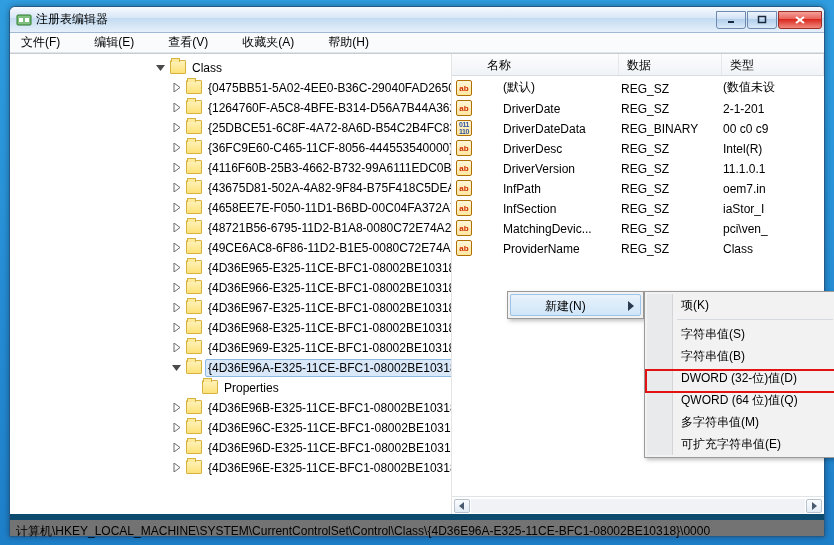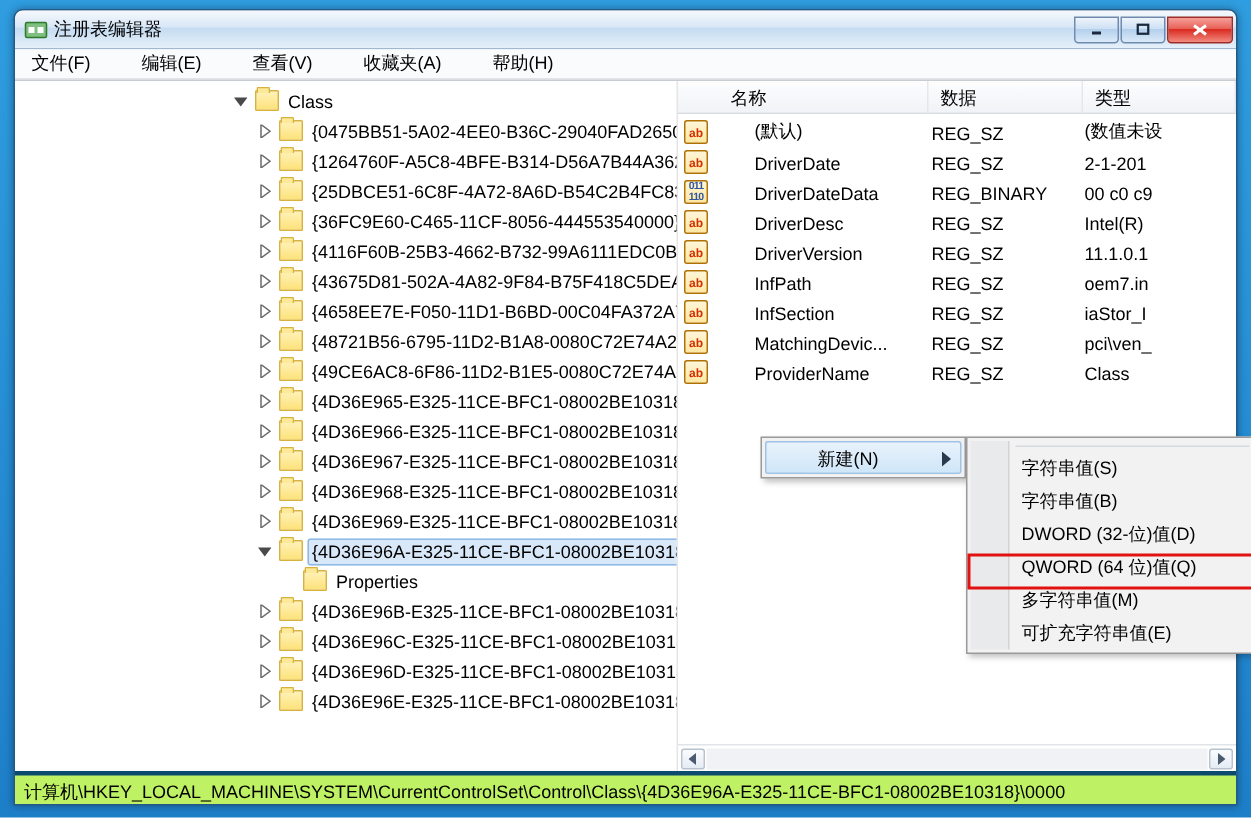--- a/index.html
+++ b/index.html
@@ -31,21 +31,21 @@
   .listheader { display:flex; height:22px; border-bottom:1px solid #d7dce2; background: linear-gradient(#fdfdfe,#f0f3f7); }
   .listheader .col { padding: 3px 8px; border-right:1px solid #e4e7ec; white-space:nowrap; }
   .listbody { flex:1; overflow:hidden; position:relative; }
   .listrow { display:flex; align-items:flex-end; height:20px; padding-left:4px; }
   .listrow .cell { white-space:nowrap; overflow:hidden; text-overflow:clip; }
   .valicon { width:16px; height:16px; margin-right:4px; display:inline-flex; align-items:center; justify-content:center; border:1px solid #b07000; border-radius:2px; background:linear-gradient(#fff6d8,#ffe7a3); color:#d03000; font-size:8px; font-weight:bold; flex:0 0 16px; }
   .valicon.bin { color:#3156a0; font-size:7px; letter-spacing:-0.5px; }
   .scrollrow { height:18px; border-top:1px solid #e0e4e8; display:flex; align-items:center; padding:0 2px; gap:1px; }
   .scrollrow .arrow { width:16px; height:14px; background:linear-gradient(#fafcfe,#e4ecf4); border:1px solid #b7c2cd; border-radius:2px; display:flex; align-items:center; justify-content:center; }
   .scrollrow .track { flex:1; height:14px; background:#f0f2f5; }
-  .statusbar { height:22px; border-top:3px solid #0c4a6e; background:#bef264; padding:3px 6px; font-size:12px; }
+  .statusbar { height:22px; border-top:6px solid #0c4a6e; background:#737373; padding:3px 6px; font-size:12px; }
   
   .menu { position:absolute; background:#f2f2f2; border:1px solid #9a9a9a; box-shadow:2px 2px 4px rgba(0,0,0,0.25); padding:2px; }
   .menu .strip { position:absolute; left:2px; top:2px; bottom:2px; width:26px; background:#e9eaec; border-right:1px solid #d2d4d8; }
   .menu .mi { position:relative; height:22px; line-height:22px; padding:0 28px 0 34px; white-space:nowrap; cursor:default; }
   .menu .mi .sub { position:absolute; right:6px; top:6px; }
   .menu .sep { height:1px; margin:3px 2px 3px 30px; background:#d6d9dd; }
   .menu1 { top:284px; left:497px; width:137px; }
   .menu2 { top:284px; left:634px; width:194px; }
   .hl { position:absolute; border:2px solid #e21212; pointer-events:none; }
   .hl1 { top:362px; left:635px; width:191px; height:24px; }
@@ -250,20 +250,21 @@
     <div class="mi" style="background:linear-gradient(#e8f2fb,#cfe6f9);border:1px solid #9dc4e8;border-radius:2px">
       <span>新建(N)</span>
       <svg class="sub" width="6" height="10">
           <path d="M0 0 L6 5 L0 10 Z" fill="#2b3b4f"></path>
         </svg>
     </div>
   </div>
 
   <div class="menu menu2">
     <div class="strip"></div>
+    <div class="mi">项(K)</div>
     <div class="sep"></div>
     <div class="mi">字符串值(S)</div>
     <div class="mi">字符串值(B)</div>
     <div class="mi">DWORD (32-位)值(D)</div>
     <div class="mi">QWORD (64 位)值(Q)</div>
     <div class="mi">多字符串值(M)</div>
     <div class="mi">可扩充字符串值(E)</div>
   </div>
 
   <div class="hl hl1"></div>

